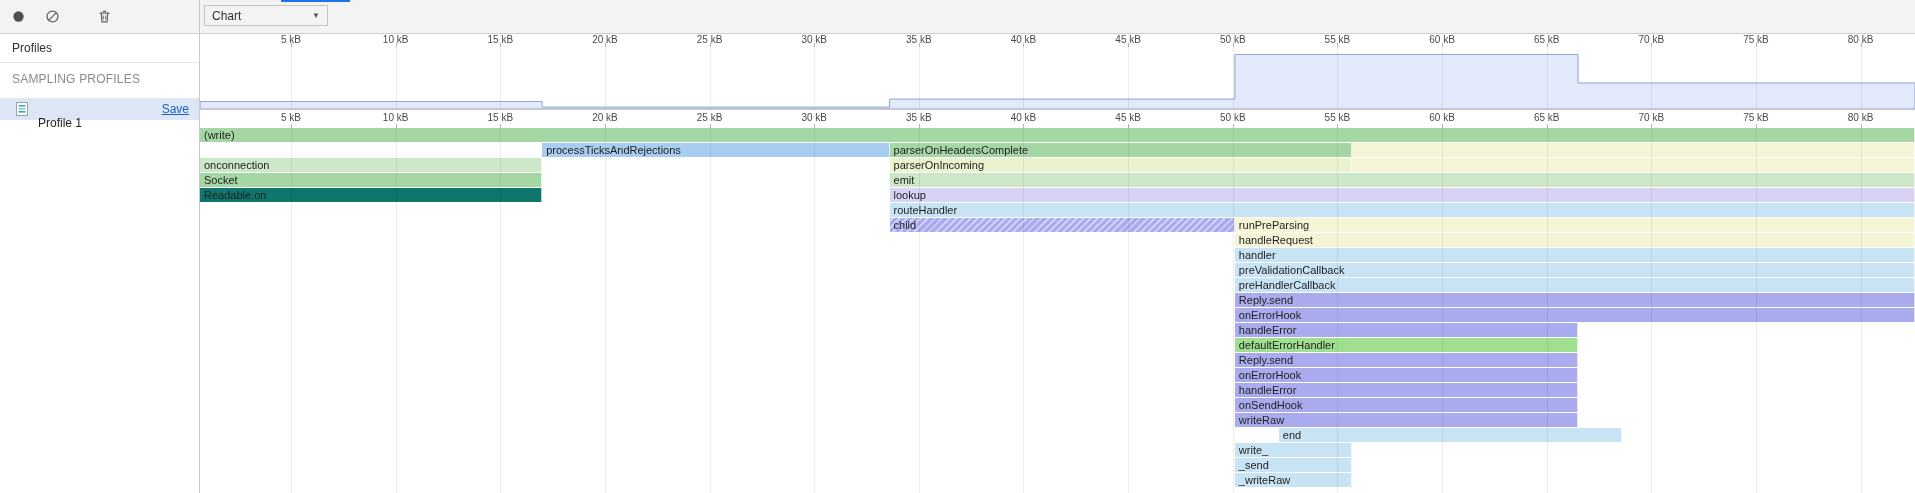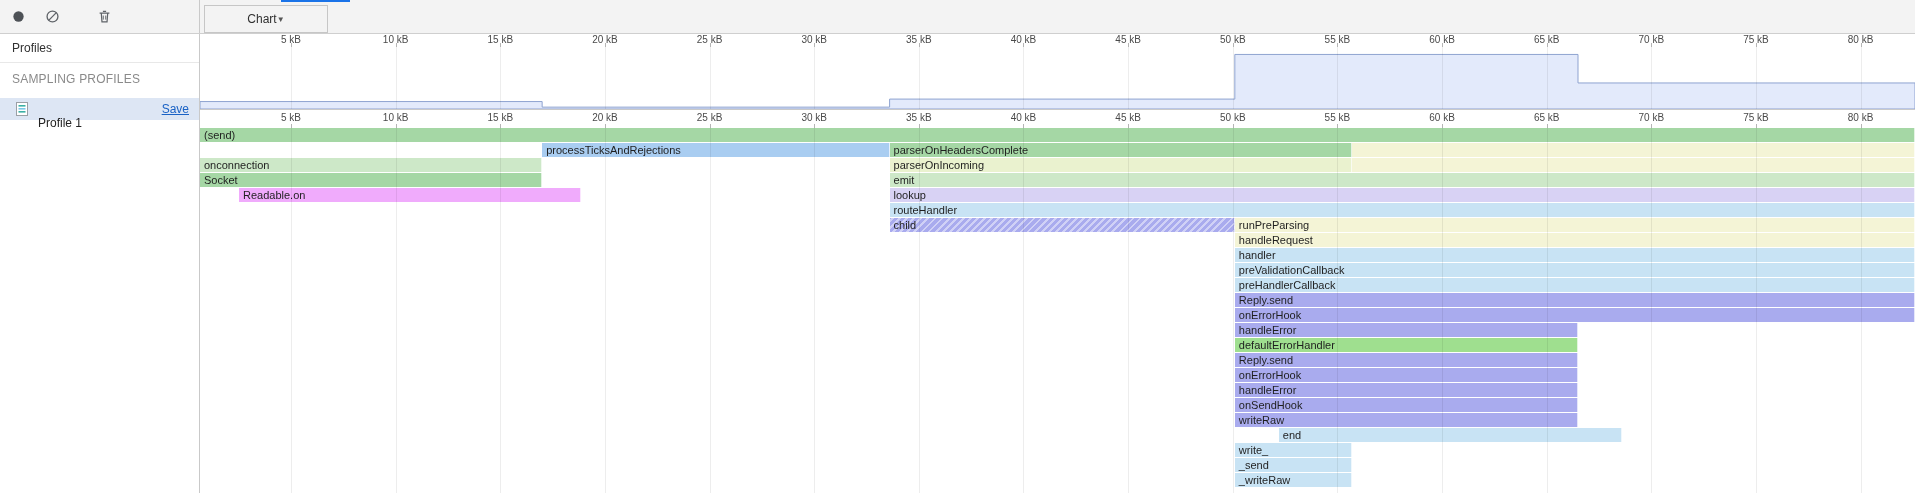--- a/index.html
+++ b/index.html
@@ -11,22 +11,22 @@
   
   .toolbar { position:absolute; top:0; left:0; right:0; height:34px; background:#f3f3f3;
              border-bottom:1px solid #cfcfcf; display:flex; align-items:center; z-index:20; }
   .tab-indicator { position:absolute; left:281px; top:0; width:69px; height:2px; }
   .icon-btn { background:none; border:none; width:26px; height:26px; display:flex; align-items:center;
               justify-content:center; cursor:pointer; padding:0; }
   .btn-record { margin-left:5px; }
   .btn-clear  { margin-left:8px; }
   .btn-delete { margin-left:26px; }
   .toolbar-sep { position:absolute; left:199px; top:0; bottom:0; width:1px; background:#c9c9c9; }
-  .view-select { position:absolute; left:204px; top:5px; width:124px; height:28px; border:1px solid #c6c6c6;
-                 background:#f3f3f3; display:flex; align-items:center; justify-content:center;
+  .view-select { position:absolute; left:204px; top:5px; width:124px; height:21px; border:1px solid #c6c6c6;
+                 background:#f3f3f3; display:flex; align-items:center; justify-content:space-between;
                  padding:0 7px; font-size:12px; color:#303030; cursor:pointer; }
   .view-select .caret { font-size:8px; color:#555; }
 
   
   .sidebar { position:absolute; top:34px; left:0; width:200px; bottom:0; background:#fff;
              border-right:1px solid #c9c9c9; z-index:10; }
   .sidebar-header { height:29px; line-height:29px; padding-left:12px; font-size:12px; color:#303030;
                     border-bottom:1px solid #e8e8e8; }
   .sidebar-section { padding:9px 0 0 12px; font-size:12px; letter-spacing:0.2px; color:#8a8a8a; height:26px; }
   .profile-item { margin-top:9px; height:22px; display:flex; align-items:center; background:#dde6f4;
@@ -197,30 +197,30 @@
         <span class="tick-label" style="left: 84.6248%;">70 kB</span>
         <i class="tick-mark" style="left: 84.6248%;"></i>
         <span class="tick-label" style="left: 90.7261%;">75 kB</span>
         <i class="tick-mark" style="left: 90.7261%;"></i>
         <span class="tick-label" style="left: 96.8273%;">80 kB</span>
         <i class="tick-mark" style="left: 96.8273%;"></i>
       </div>
 
     <div class="flame">
       <div class="frames" id="flame-frames">
-          <div class="frame" style="left: 0%; width: 100%; top: 0px; background-color: rgb(165, 215, 165);">(send)</div>
+          <div class="frame" style="left: 0%; width: 100%; top: 0px; background-color: rgb(165, 215, 165);">(write)</div>
           <div class="frame" style="left: 19.9512%; width: 20.2563%; top: 15px; background-color: rgb(169, 205, 241);">processTicksAndRejections</div>
           <div class="frame" style="left: 40.2074%; width: 26.9677%; top: 15px; background-color: rgb(165, 215, 165);">parserOnHeadersComplete</div>
           <div class="frame" style="left: 67.1751%; width: 32.8249%; top: 15px; background-color: rgb(244, 244, 214);"></div>
           <div class="frame" style="left: 0%; width: 19.9512%; top: 30px; background-color: rgb(205, 232, 200);">onconnection</div>
           <div class="frame" style="left: 40.2074%; width: 26.9677%; top: 30px; background-color: rgb(234, 242, 207);">parserOnIncoming</div>
           <div class="frame" style="left: 67.1751%; width: 32.8249%; top: 30px; background-color: rgb(244, 244, 214);"></div>
           <div class="frame" style="left: 0%; width: 19.9512%; top: 45px; background-color: rgb(165, 215, 165);">Socket</div>
           <div class="frame" style="left: 40.2074%; width: 59.7926%; top: 45px; background-color: rgb(205, 232, 200);">emit</div>
-          <div class="frame" style="left: 0%; width: 19.9512%; top: 60px; background-color: #f0abfc; margin-left: 39px;">Readable.on</div>
+          <div class="frame" style="left: 0%; width: 19.9512%; top: 60px; background-color: #0f766e;">Readable.on</div>
           <div class="frame" style="left: 40.2074%; width: 59.7926%; top: 75px; background-color: rgb(200, 227, 244);">routeHandler</div>
           <div class="frame" style="left: 40.2074%; width: 59.7926%; top: 60px; background-color: rgb(216, 210, 244);">lookup</div>
           <div class="frame hatched" style="left: 40.2074%; width: 20.1342%; top: 90px; background-color: rgb(169, 171, 238);">child</div>
           <div class="frame" style="left: 60.3417%; width: 39.6583%; top: 90px; background-color: rgb(244, 244, 214);">runPreParsing</div>
           <div class="frame" style="left: 60.3417%; width: 39.6583%; top: 105px; background-color: rgb(244, 244, 214);">handleRequest</div>
           <div class="frame" style="left: 60.3417%; width: 39.6583%; top: 120px; background-color: rgb(200, 227, 244);">handler</div>
           <div class="frame" style="left: 60.3417%; width: 39.6583%; top: 135px; background-color: rgb(200, 227, 244);">preValidationCallback</div>
           <div class="frame" style="left: 60.3417%; width: 39.6583%; top: 150px; background-color: rgb(200, 227, 244);">preHandlerCallback</div>
           <div class="frame" style="left: 60.3417%; width: 39.6583%; top: 165px; background-color: rgb(169, 171, 238);">Reply.send</div>
           <div class="frame" style="left: 60.3417%; width: 39.6583%; top: 180px; background-color: rgb(169, 171, 238);">onErrorHook</div>

